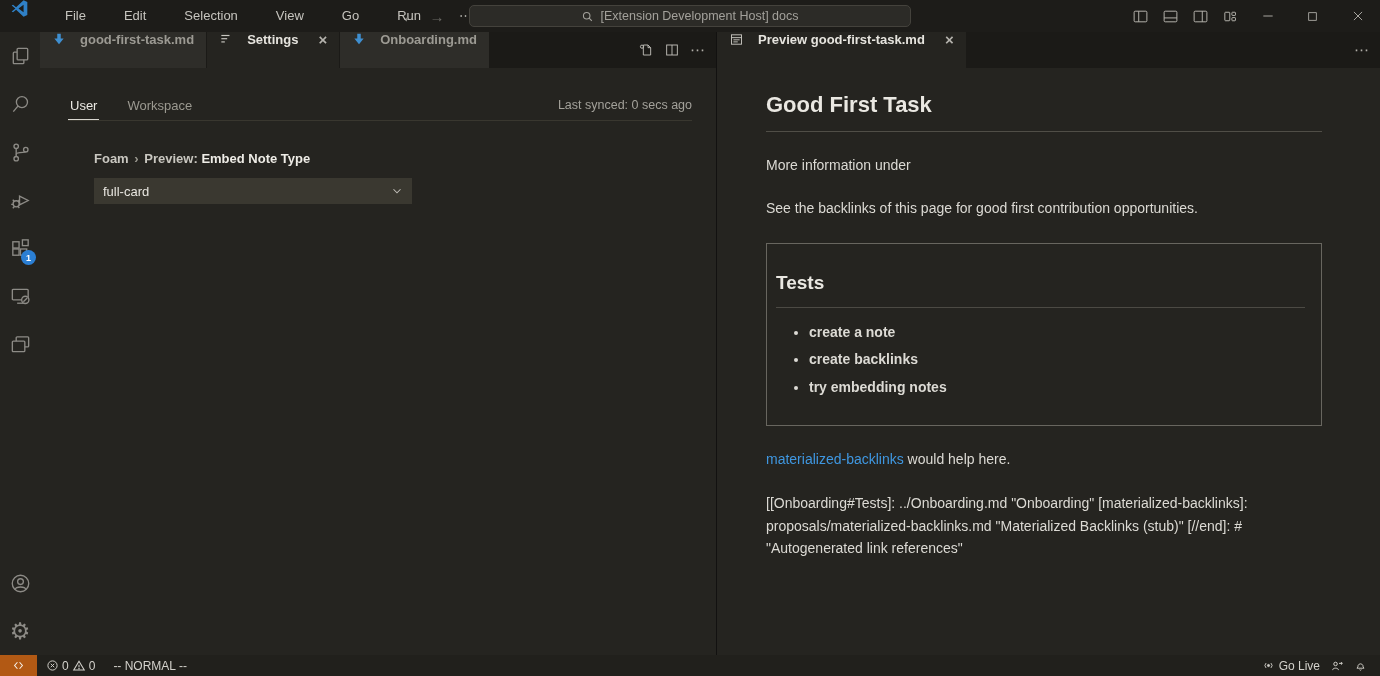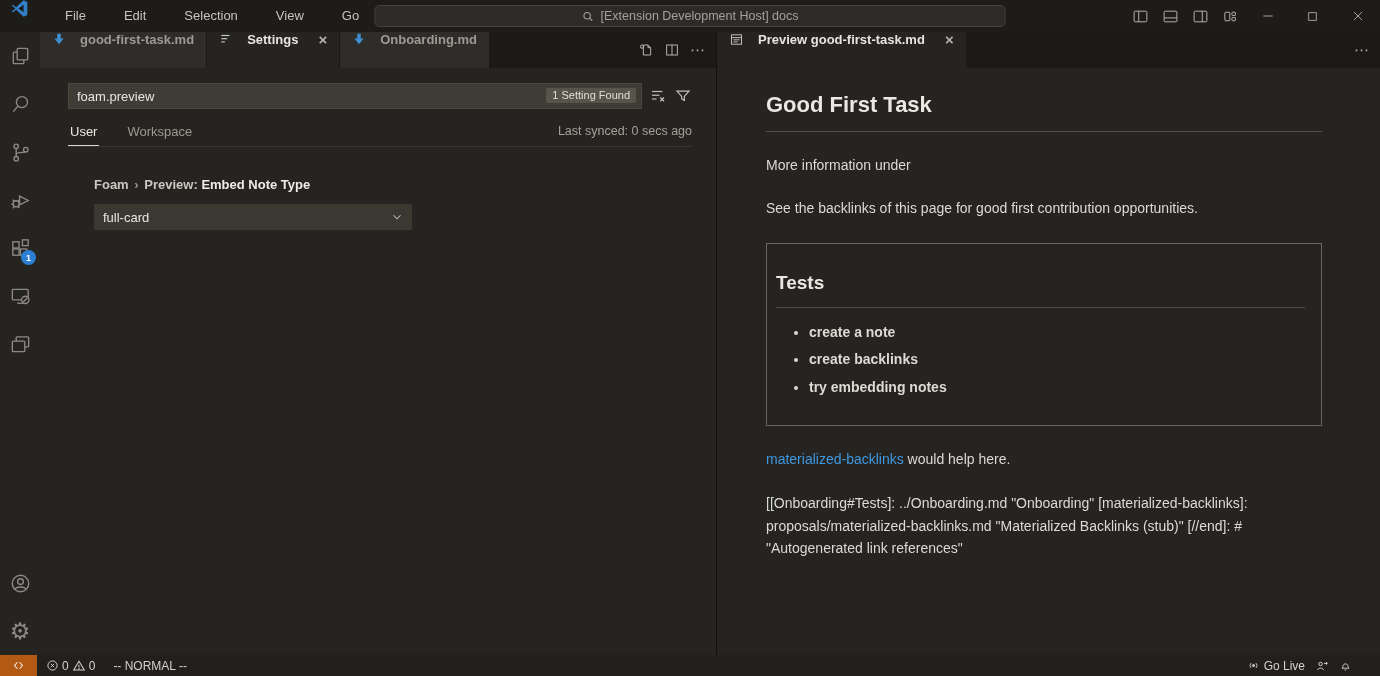--- a/index.html
+++ b/index.html
@@ -11,21 +11,21 @@
     -webkit-user-select:none; user-select:none;
   }
   svg { display:block; }
 
   
   .titlebar { position:relative; height:32px; background:#1d1c19; display:flex; align-items:flex-start; font-size:13px; color:#c6c4be;gap:20px; }
   .logo { margin:0 8px 0 11px; }
   .menu-item { padding:0 9px; line-height:32px; cursor:default; border-radius:4px; }
   .nav-arrow { position:absolute; top:0; height:32px; width:26px; display:grid; place-items:center; font-size:15px; color:#b6b4ae; }
   .nav-arrow.fwd { color:#6c6a65; }
-  .tb-search { position:absolute; left:50%; top:5px; transform:translateX(-50%); width:631px; height:22px;
+  .tb-search { position:absolute; left:50%; top:5px; transform:translateX(-50%); width:442px; height:22px;
     background:#2c2b27; border:1px solid #44423c; border-radius:5px;
     display:flex; align-items:center; justify-content:center; gap:6px; color:#a3a19b; font-size:12.5px; }
   .tb-right { margin-left:auto; display:flex; height:32px; }
   .layout-btn { width:30px; height:32px; display:grid; place-items:center; color:#b4b2ac; }
   .win-btn { width:45px; height:32px; display:grid; place-items:center; color:#c6c4be; }
 
   
   .main { display:flex; height:623px; }
 
   .activitybar { width:40px; display:flex; flex-direction:column; align-items:center; background:#252420; }
@@ -78,21 +78,21 @@
   .link-line { margin-top:27px; }
   a.md-link { color:#3f97e0; text-decoration:none; cursor:pointer; }
   .refs { margin-top:21px; line-height:1.6; max-width:562px; }
 
   
   .statusbar { height:21px; background:#21201c; display:flex; align-items:center; font-size:12px; color:#d3d1cb; }
   .sb-remote { width:37px; height:100%; background:#b25914; display:grid; place-items:center; color:#f5efe8; cursor:pointer; }
   .sb-item { display:flex; align-items:center; gap:4px; cursor:pointer; padding:0 5px; height:100%; }
   .sb-problems { margin-left:4px; gap:3px; }
   .sb-mode { margin-left:8px; }
-  .sb-right { margin-left:auto; display:flex; align-items:center; height:100%; padding-right:23px; }
+  .sb-right { margin-left:auto; display:flex; align-items:center; height:100%; padding-right:8px; }
 </style>
 </head>
 <body>
 
 <div class="titlebar">
   <span class="logo">
     <svg width="17" height="17" viewBox="0 0 100 100">
         <path fill="#2f80c6" d="M74 2 30 42 12 28 4 32l22 18L4 68l8 4 18-14 44 40 22-10V12L74 2zm0 26v44L44 50 74 28z"></path>
       </svg>
   </span>
@@ -263,39 +263,20 @@
           <svg width="16" height="16" viewBox="0 0 24 24" fill="none" stroke="currentColor" stroke-width="1.4">
               <rect x="4" y="4.5" width="16" height="15"></rect>
               <line x1="12" y1="4.5" x2="12" y2="19.5"></line>
             </svg>
         </span>
         <span class="dots">⋯</span>
       </div>
     </div>
 
     <div class="settings-body">
-      <div class="search-row">
-        <div class="search-wrap">
-          <input class="settings-search" value="foam.preview" style="">
-          <span class="result-badge">1 Setting Found</span>
-        </div>
-        <span class="icon-btn">
-          <svg width="18" height="18" viewBox="0 0 24 24" fill="none" stroke="currentColor" stroke-width="1.6">
-              <line x1="4" y1="6" x2="18" y2="6"></line>
-              <line x1="4" y1="11" x2="14" y2="11"></line>
-              <line x1="4" y1="16" x2="10" y2="16"></line>
-              <path d="M15 14l5 5M20 14l-5 5"></path>
-            </svg>
-        </span>
-        <span class="icon-btn">
-          <svg width="18" height="18" viewBox="0 0 24 24" fill="none" stroke="currentColor" stroke-width="1.6">
-              <path d="M4 5.5h16l-6.2 7v5.5l-3.6-2v-3.5z"></path>
-            </svg>
-        </span>
-      </div>
 
       <div class="scope-row">
         <span class="scope-tab active">User</span>
         <span class="scope-tab">Workspace</span>
         <span class="synced">Last synced: 0 secs ago</span>
       </div>
 
       <div class="setting-item">
         <div class="setting-title">
           <span>Foam</span>

